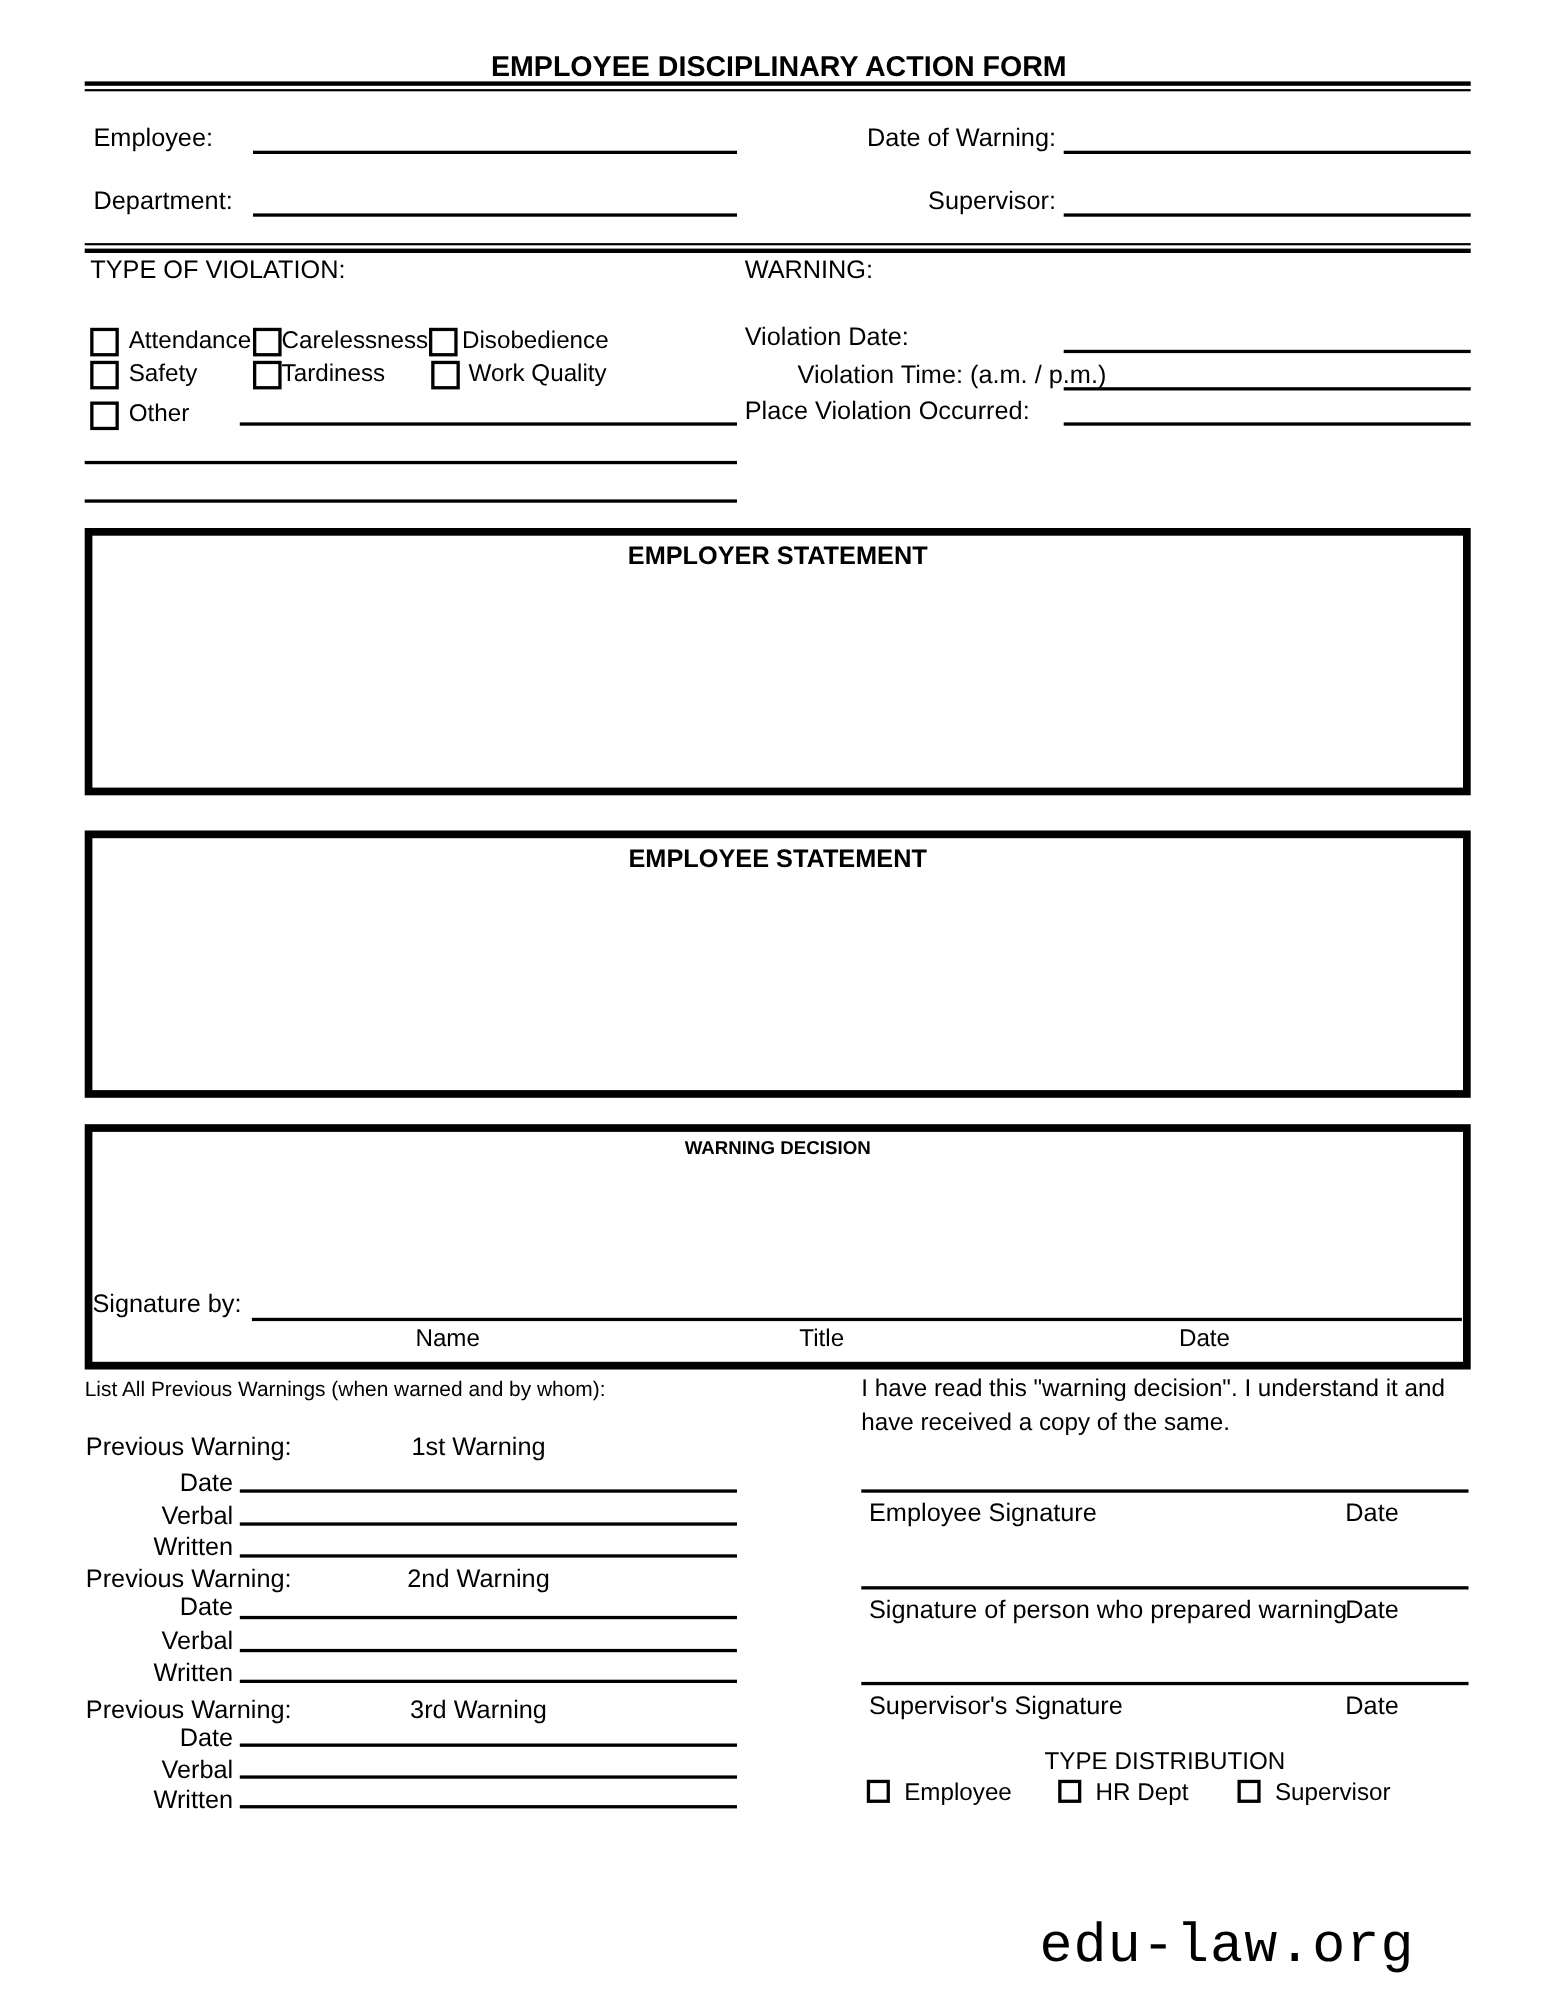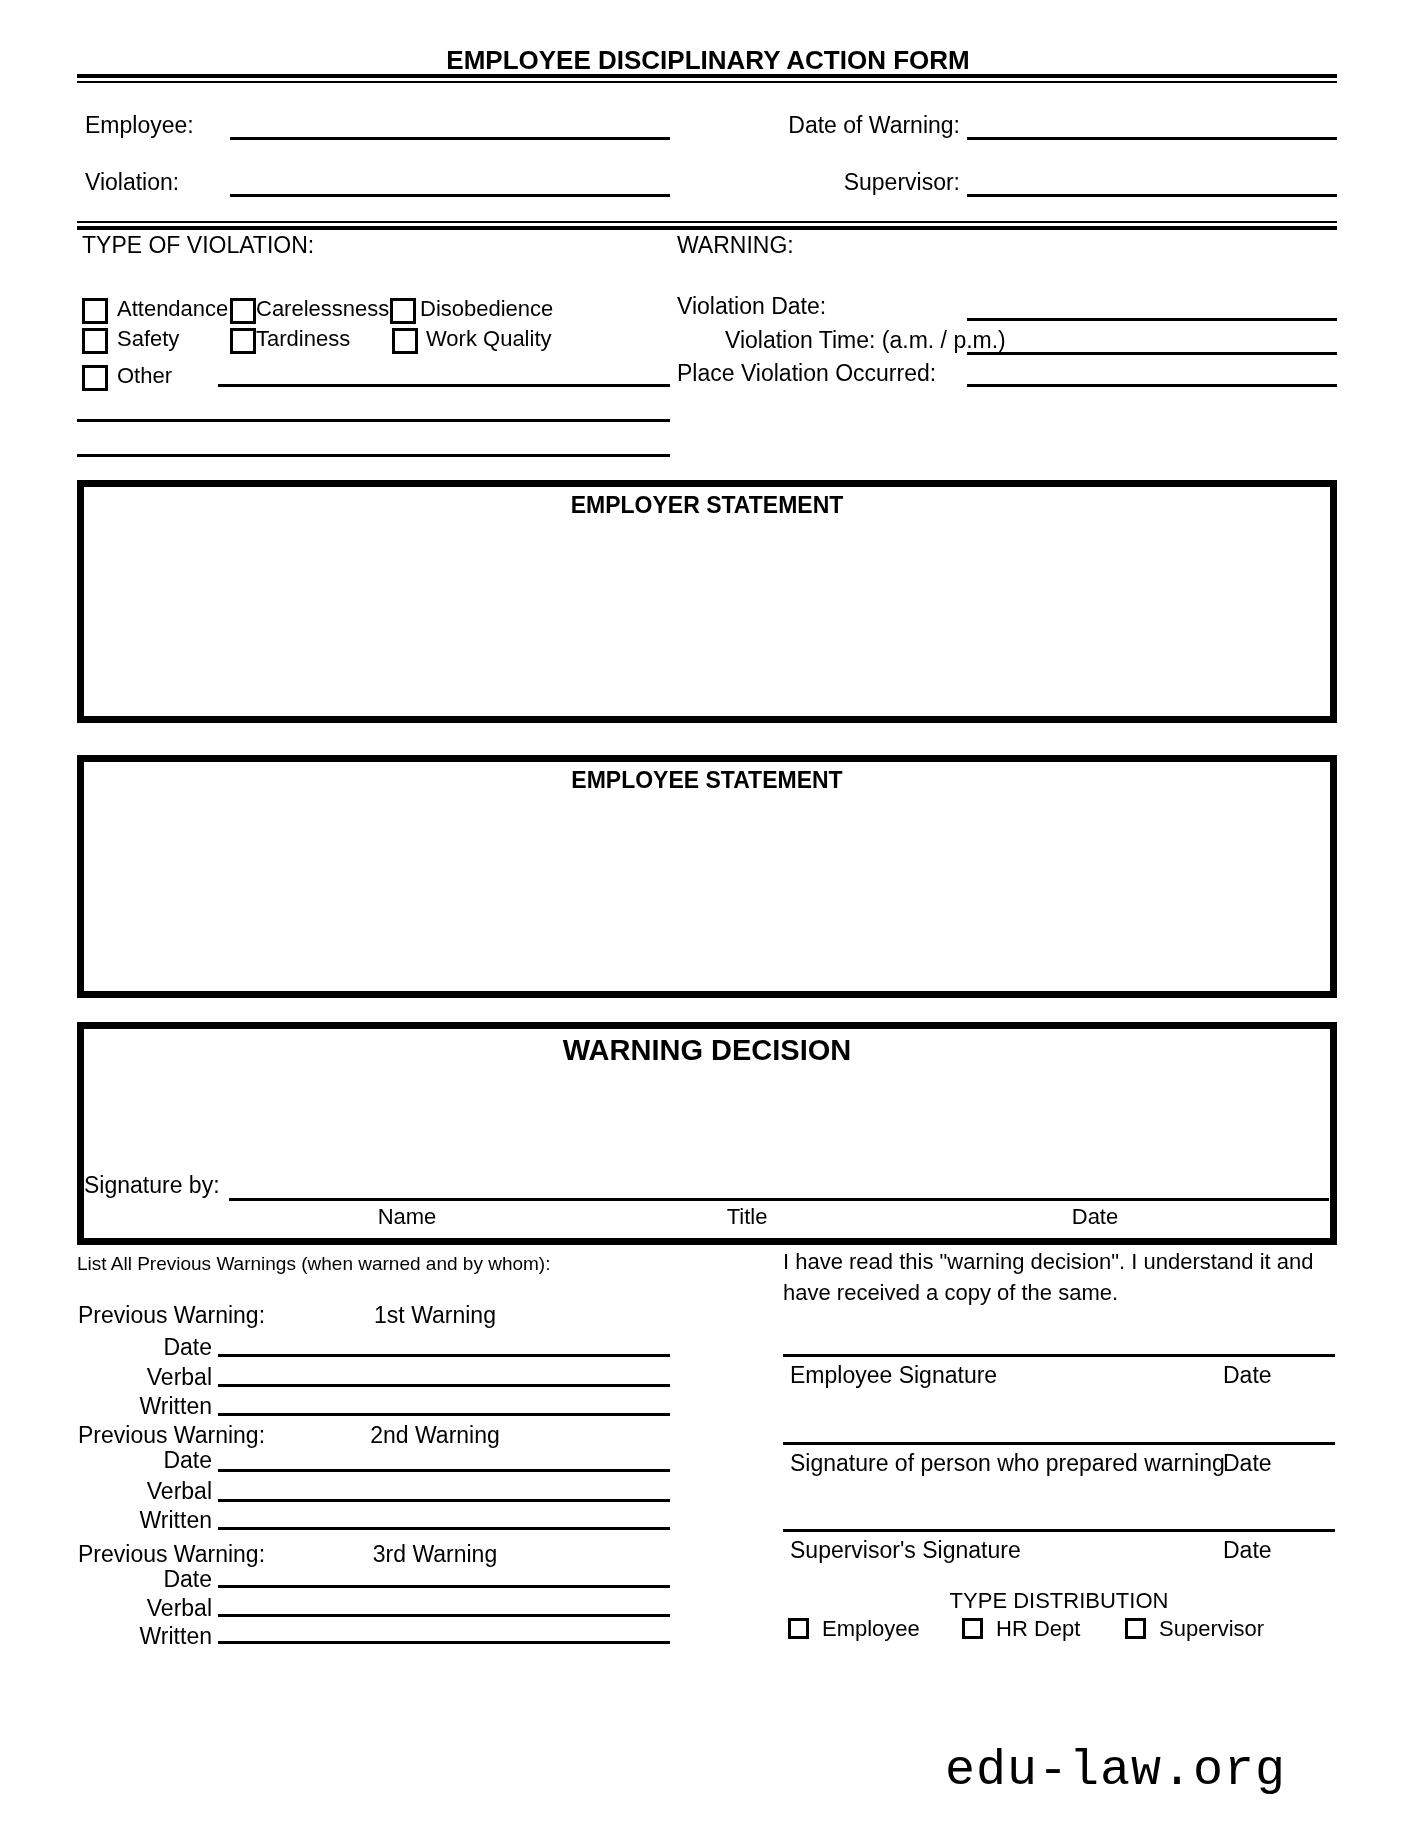--- a/index.html
+++ b/index.html
@@ -29,21 +29,21 @@
 
   <div class="t b ctr" style="left:0;width:1416px;top:46px;font-size:26px;">EMPLOYEE DISCIPLINARY ACTION FORM</div>
   <div class="rule" style="top:74px;height:4px;"></div>
   <div class="rule" style="top:81px;height:2px;"></div>
 
   <div class="t" style="left:85px;top:112px;">Employee:</div>
   <div class="line" style="left:230px;top:137px;width:440px;"></div>
   <div class="t rt" style="left:560px;width:400px;top:112px;">Date of Warning:</div>
   <div class="line" style="left:967px;top:137px;width:370px;"></div>
 
-  <div class="t" style="left:85px;top:169px;">Violation:</div>
+  <div class="t" style="left:85px;top:169px;">Department:</div>
   <div class="line" style="left:230px;top:194px;width:440px;"></div>
   <div class="t rt" style="left:560px;width:400px;top:169px;">Supervisor:</div>
   <div class="line" style="left:967px;top:194px;width:370px;"></div>
 
   <div class="rule" style="top:221px;height:2px;"></div>
   <div class="rule" style="top:226px;height:4px;"></div>
 
   <div class="t" style="left:82px;top:232px;">TYPE OF VIOLATION:</div>
   <div class="t" style="left:677px;top:232px;">WARNING:</div>
 
@@ -75,21 +75,21 @@
   <div class="line" style="left:77px;top:419px;width:593px;"></div>
   <div class="line" style="left:77px;top:454px;width:593px;"></div>
 
   <div class="box" style="top:480px;height:243px;"></div>
   <div class="t b ctr" style="left:77px;width:1260px;top:492px;font-size:23px;">EMPLOYER STATEMENT</div>
 
   <div class="box" style="top:755px;height:243px;"></div>
   <div class="t b ctr" style="left:77px;width:1260px;top:767px;font-size:23px;">EMPLOYEE STATEMENT</div>
 
   <div class="box" style="top:1022px;height:223px;"></div>
-  <div class="t b ctr" style="left:77px;width:1260px;top:1034px;font-size:29px;">WARNING DECISION</div>
+  <div class="t b ctr" style="left:77px;width:1260px;top:1034px;font-size:17px;">WARNING DECISION</div>
   <div class="t" style="left:84px;top:1172px;">Signature by:</div>
   <div class="line" style="left:229px;top:1198px;width:1100px;"></div>
   <div class="t mid ctr" style="left:307px;width:200px;top:1204px;">Name</div>
   <div class="t mid ctr" style="left:647px;width:200px;top:1204px;">Title</div>
   <div class="t mid ctr" style="left:995px;width:200px;top:1204px;">Date</div>
 
   <div class="t tiny" style="left:77px;top:1253px;">List All Previous Warnings (when warned and by whom):</div>
 
   <div class="t mid wrap" style="left:783px;top:1246px;width:556px;line-height:31px;">I have read this "warning decision".  I understand it and have received a copy of the same.</div>
 

